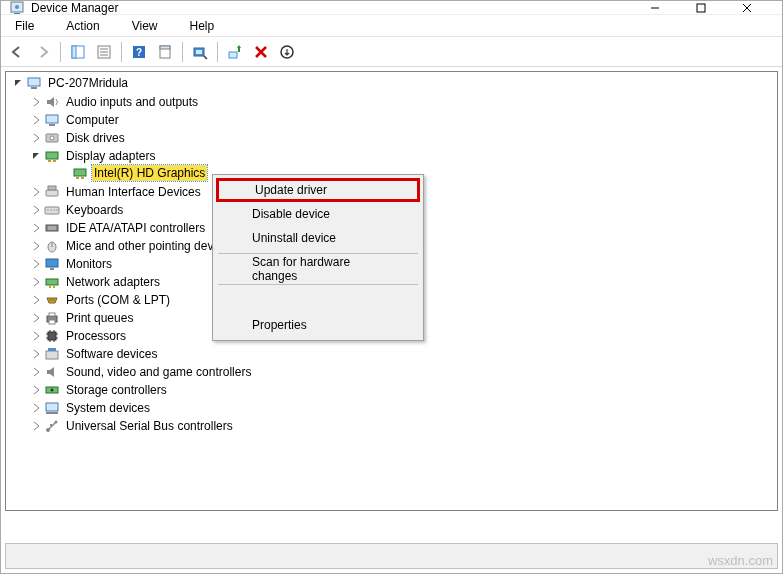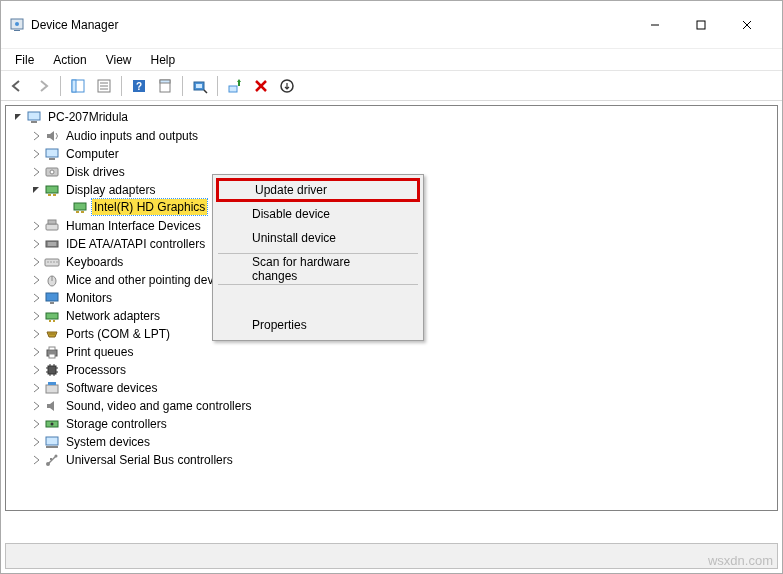--- a/index.html
+++ b/index.html
@@ -8,28 +8,28 @@
     font-family: "Segoe UI", Tahoma, sans-serif;
     font-size: 12px;
     background: #fff;
     width: 783px;
     height: 574px;
     overflow: hidden;
     position: relative;
   }
   .window { width: 783px; height: 574px; border: 1px solid #aaa; display:flex; flex-direction:column; }
   .titlebar {
-    height: 48px; display:flex; align-items:center; padding: 0 12px 0 8px;
+    height: 14px; display:flex; align-items:center; padding: 0 12px 0 8px;
     background: #fff; border-bottom: 1px solid #eee;
   }
   .titlebar .icon { width:16px; height:16px; margin-right:6px; }
   .titlebar .title { flex:0 0 auto; }
   .titlebar .spacer { flex:1; }
   .winbtn { width:46px; height:30px; display:flex; align-items:center; justify-content:center; }
-  .menubar { height:22px; display:flex; align-items:center; padding:0 6px; gap:3px; border-bottom:1px solid #e5e5e5;}
+  .menubar { height:22px; display:flex; align-items:center; padding:0 6px; gap:16px; border-bottom:1px solid #e5e5e5;}
   .menuitem { padding:2px 8px; }
   .toolbar { height:30px; display:flex; align-items:center; padding:0 4px; gap:2px; border-bottom:1px solid #dadada;}
   .tbtn { width:24px; height:24px; display:flex; align-items:center; justify-content:center; border:1px solid transparent;}
   .tsep { width:1px; height:20px; background:#c0c0c0; margin:0 3px; }
   .content { flex:1; display:flex; flex-direction:column; padding:4px;gap:28px; }
   .treewrap { flex:1; border:1px solid #828282; background:#fff; overflow:auto; padding:2px 0;}
   .status { height:26px; border:1px solid #c0c0c0; margin-top:4px; background:#f0f0f0;}
   .node { display:flex; align-items:center; height:18px; white-space:nowrap; }
   .expander { width:16px; height:16px; display:flex; align-items:center; justify-content:center; color:#606060;}
   .nodeicon { width:16px; height:16px; margin-right:4px; display:flex; align-items:center; justify-content:center;}
@@ -269,44 +269,44 @@
       </div>
 
       <div class="node indent1">
         <span class="expander">
             <svg width="10" height="10">
               <path d="M3 1 L8 5 L3 9" fill="none" stroke="#808080"></path>
             </svg>
           </span>
         <span class="nodeicon">
             <svg width="16" height="16">
-              <rect x="2" y="5" width="12" height="6" fill="#888" stroke="#555"></rect>
-              <line x1="4" y1="7" x2="12" y2="7" stroke="#ccc"></line>
-              <line x1="4" y1="9" x2="12" y2="9" stroke="#ccc"></line>
-            </svg>
-          </span>
-        <span class="nodelabel">IDE ATA/ATAPI controllers</span>
-      </div>
-
-      <div class="node indent1">
-        <span class="expander">
-            <svg width="10" height="10">
-              <path d="M3 1 L8 5 L3 9" fill="none" stroke="#808080"></path>
-            </svg>
-          </span>
-        <span class="nodeicon">
-            <svg width="16" height="16">
               <rect x="1" y="5" width="14" height="7" rx="1" fill="#ddd" stroke="#888"></rect>
               <circle cx="4" cy="8" r="0.7" fill="#888"></circle>
               <circle cx="7" cy="8" r="0.7" fill="#888"></circle>
               <circle cx="10" cy="8" r="0.7" fill="#888"></circle>
               <circle cx="13" cy="8" r="0.7" fill="#888"></circle>
             </svg>
           </span>
         <span class="nodelabel">Keyboards</span>
+      </div>
+
+      <div class="node indent1">
+        <span class="expander">
+            <svg width="10" height="10">
+              <path d="M3 1 L8 5 L3 9" fill="none" stroke="#808080"></path>
+            </svg>
+          </span>
+        <span class="nodeicon">
+            <svg width="16" height="16">
+              <rect x="2" y="5" width="12" height="6" fill="#888" stroke="#555"></rect>
+              <line x1="4" y1="7" x2="12" y2="7" stroke="#ccc"></line>
+              <line x1="4" y1="9" x2="12" y2="9" stroke="#ccc"></line>
+            </svg>
+          </span>
+        <span class="nodelabel">IDE ATA/ATAPI controllers</span>
       </div>
 
       <div class="node indent1">
         <span class="expander">
             <svg width="10" height="10">
               <path d="M3 1 L8 5 L3 9" fill="none" stroke="#808080"></path>
             </svg>
           </span>
         <span class="nodeicon">
             <svg width="16" height="16">

